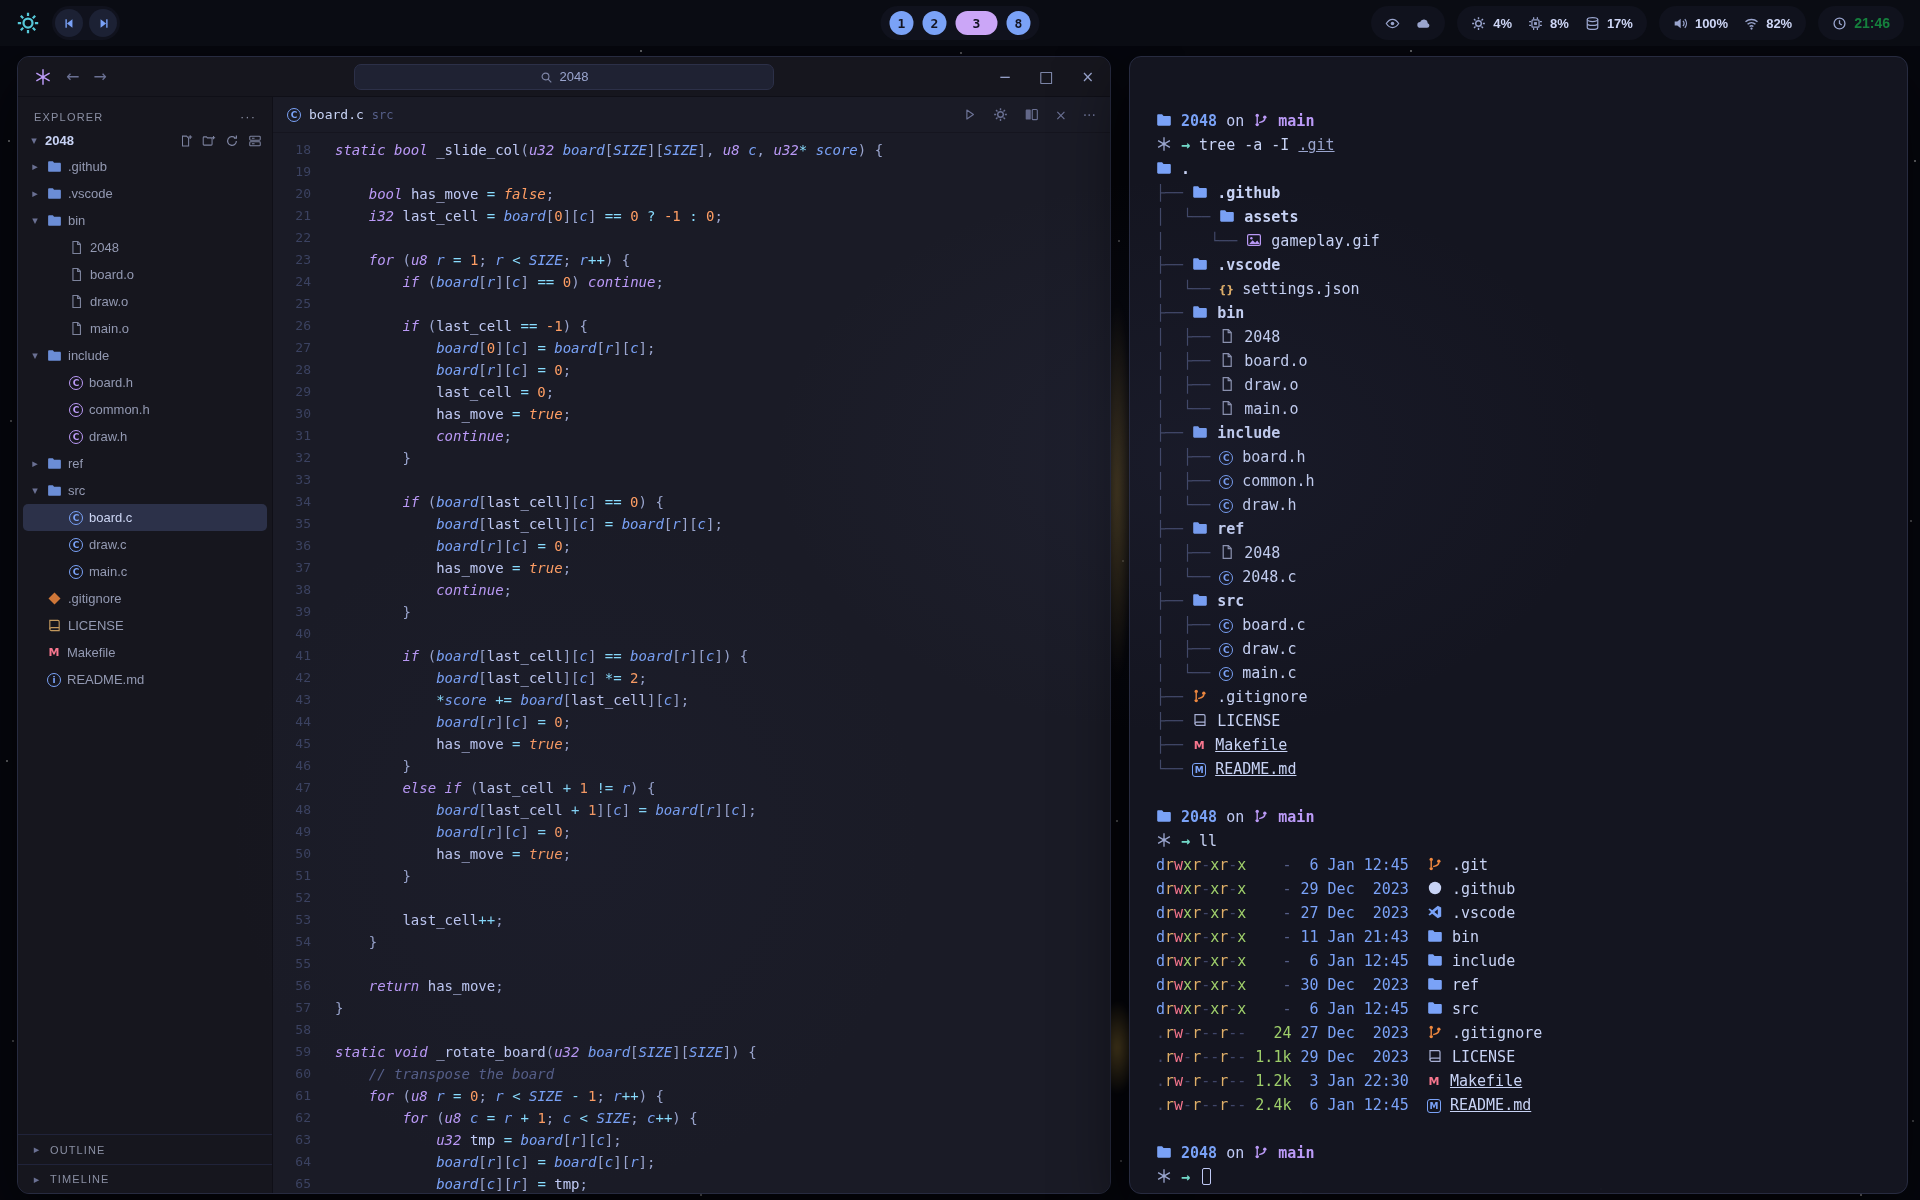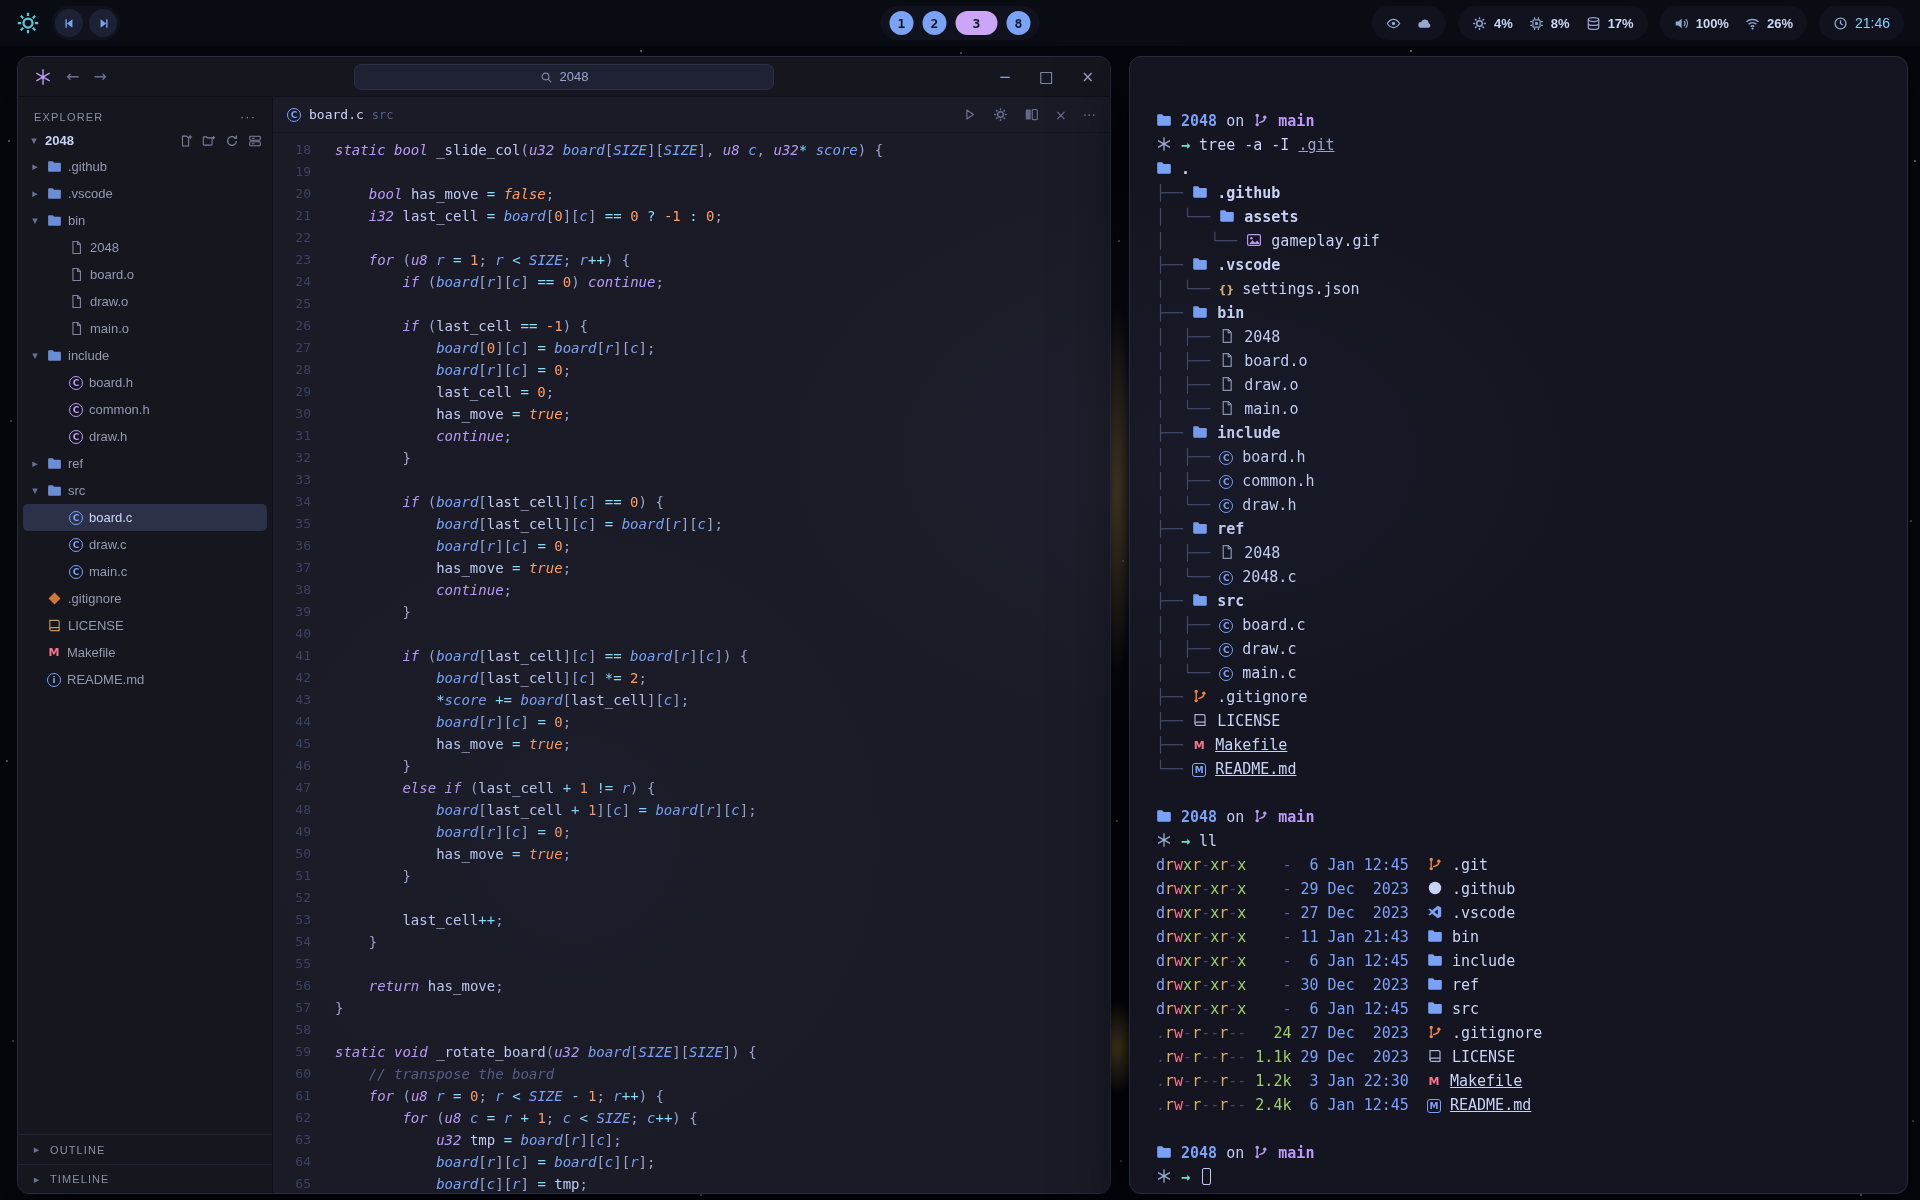--- a/index.html
+++ b/index.html
@@ -36,21 +36,21 @@
   .media-btn{width:28px;height:28px;border-radius:50%;background:#1c2134;border:none;display:flex;align-items:center;justify-content:center;color:#7aa2f7;cursor:pointer}
   .media-btn .ic{width:13px;height:13px}
   .tb-center{position:absolute;left:50%;top:50%;transform:translate(-50%,-50%);display:flex;gap:9px;background:#10121d;padding:5px 9px;border-radius:18px}
   .ws{width:24px;height:24px;border-radius:50%;background:#7aa2f7;color:#131421;font-weight:700;font-size:13px;
     display:flex;align-items:center;justify-content:center;font-family:"DejaVu Sans Mono",monospace;cursor:pointer}
   .ws.active{width:42px;border-radius:12px;background:#cba6f7}
   .pill{display:flex;align-items:center;gap:16px;background:#10121d;border-radius:18px;padding:0 14px;height:34px}
   .pill .ic{width:15px;height:15px;color:#9aa5ce}
   .stat{display:flex;align-items:center;gap:7px}
   .stat-val{font-size:13px;color:#cdd5f5;font-weight:600}
-  .clock-val{font-size:14px;font-weight:400;color:#7dd3fc}
+  .clock-val{font-size:14px;font-weight:700;color:#15803d}
 
   
   .window{position:absolute;border-radius:12px;border:1px solid #272b40;box-shadow:0 24px 70px rgba(0,0,0,.65);overflow:hidden}
   .editor-window{left:17px;top:56px;width:1094px;height:1138px;background:#1a1b26;display:flex;flex-direction:column}
   .terminal-window{left:1129px;top:56px;width:779px;height:1138px;background:rgba(21,22,33,.97)}
 
   
   .titlebar{height:40px;background:#16161e;display:flex;align-items:center;padding:0 16px;gap:14px;border-bottom:1px solid #0f0f17;position:relative;flex:none}
   .app-logo .ic{width:18px;height:18px;color:#bb9af7}
   .nav-arrow{color:#6a7093;font-size:16px;cursor:pointer;font-family:"DejaVu Sans",sans-serif}
@@ -236,21 +236,21 @@
           </span>
           <span class="stat-val">100%</span>
         </span>
         <span class="stat">
           <span class="ic ic-wifi">
             <svg viewBox="0 0 16 16">
               <path d="M1.6 6.2a9.6 9.6 0 0 1 12.8 0M3.8 8.8a6.2 6.2 0 0 1 8.4 0M6 11.3a3 3 0 0 1 4 0" fill="none" stroke="currentColor" stroke-width="1.5"></path>
               <circle cx="8" cy="13.4" r="1.2" fill="currentColor"></circle>
             </svg>
           </span>
-          <span class="stat-val">26%</span>
+          <span class="stat-val">82%</span>
         </span>
       </div>
     <div class="pill">
       <span class="stat" id="clock-stat">
           <span class="ic ic-clock">
             <svg viewBox="0 0 16 16">
               <circle cx="8" cy="8" r="5.8" fill="none" stroke="currentColor" stroke-width="1.4"></circle>
               <path d="M8 4.6V8l2.4 1.6" fill="none" stroke="currentColor" stroke-width="1.4"></path>
             </svg>
           </span>

